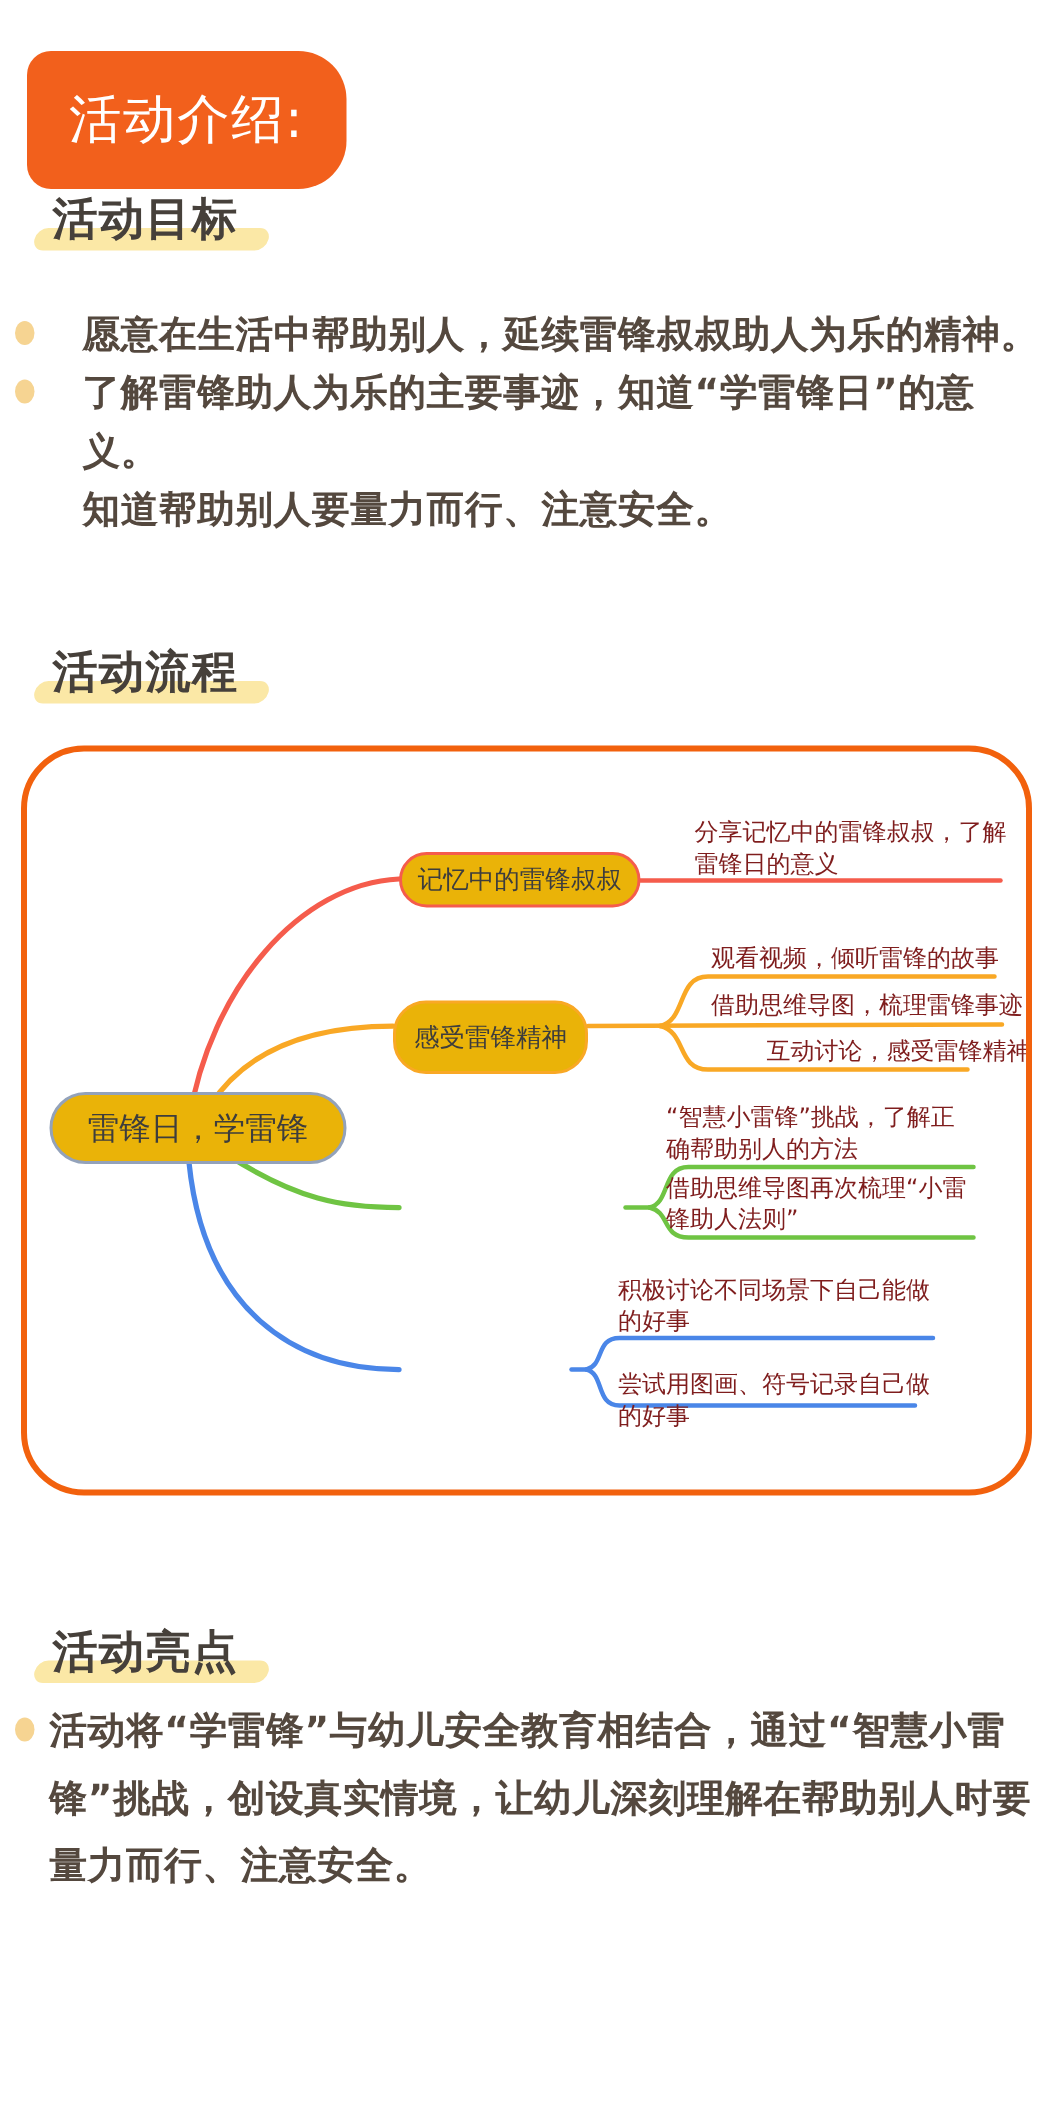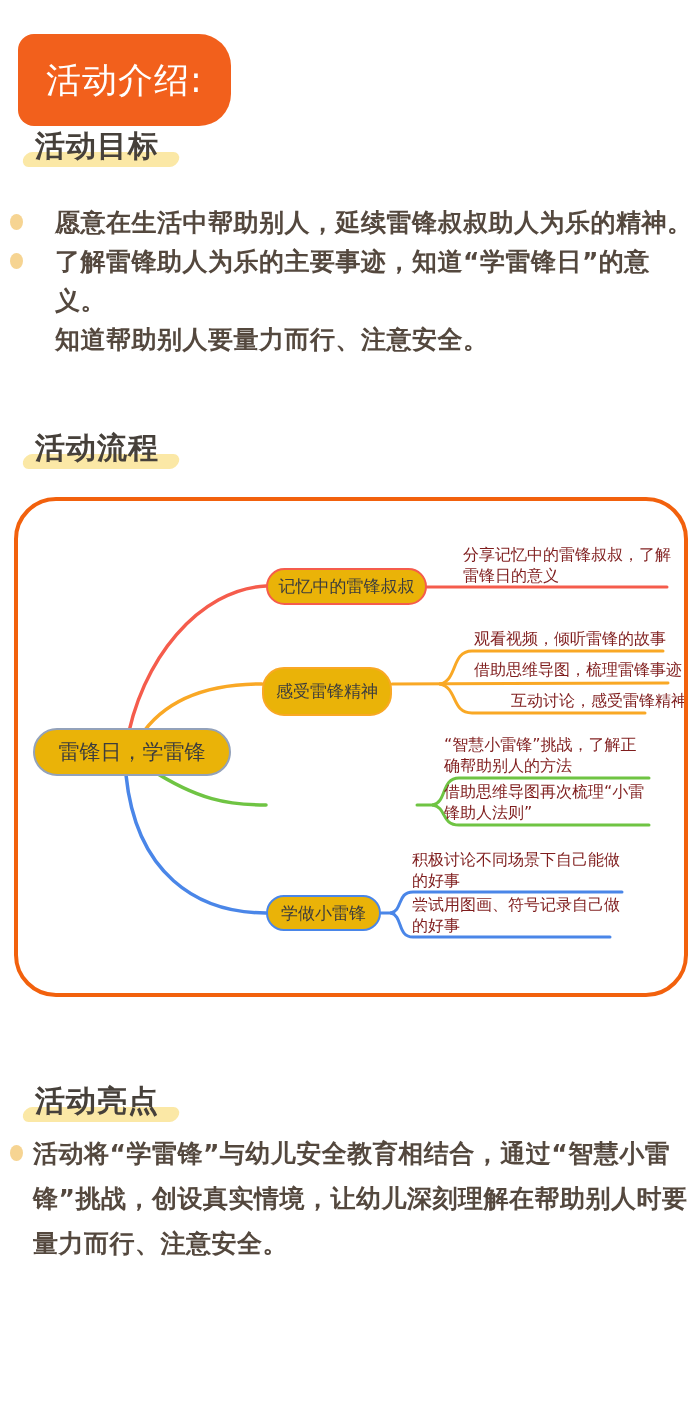--- a/index.html
+++ b/index.html
@@ -55,21 +55,21 @@
     position:absolute;font-size:16px;line-height:21px;color:#7f1d1d;
     white-space:pre-line;
   }
   .lf-b0-0{left:449px;top:47px;}
   .lf-b1-0{left:460px;top:131px;}
   .lf-b1-1{left:460px;top:162px;}
   .lf-b1-2{left:465px;top:193px;margin-left:32px;}
   .lf-b2-0{left:430px;top:237px;}
   .lf-b2-1{left:430px;top:284px;}
   .lf-b3-0{left:398px;top:352px;}
-  .lf-b3-1{left:398px;top:397px;}
+  .lf-b3-1{left:398px;top:415px;}
 </style>
 </head>
 <body>
 
 <div class="abs badge" style="background-color: rgb(242, 96, 28);">活动介绍:</div>
 
 <div class="abs sec-head" style="left:22px;top:126px;">
   <span class="hl" style="background-color: rgb(251, 232, 166);"></span>
   <span class="txt">活动目标</span>
 </div>
@@ -112,21 +112,20 @@
       <path d="M 367 416 L 377 416" stroke="#4a86e8" stroke-width="3"></path>
       <path d="M 377 416 C 389 413, 383 395, 399 395 L 608 395" stroke="#4a86e8" stroke-width="3"></path>
       <path d="M 377 416 C 389 419, 383 440, 399 440 L 596 440" stroke="#4a86e8" stroke-width="3"></path>
     </g>
   </svg>
 
   <div class="pill root" style="border-color: rgb(147, 162, 186);">雷锋日，学雷锋</div>
 
   <div class="pill b0" style="border-color: rgb(245, 92, 76);">记忆中的雷锋叔叔</div>
   <div class="pill b1" style="border-color: rgb(249, 168, 37);">感受雷锋精神</div>
-  <div class="pill b3" style="border-color: rgb(74, 134, 232);">学做小雷锋</div>
 
   <div class="leaf lf-b0-0">分享记忆中的雷锋叔叔，了解
 雷锋日的意义</div>
   <div class="leaf lf-b1-0">观看视频，倾听雷锋的故事</div>
   <div class="leaf lf-b1-1">借助思维导图，梳理雷锋事迹</div>
   <div class="leaf lf-b1-2">互动讨论，感受雷锋精神</div>
   <div class="leaf lf-b2-0">“智慧小雷锋”挑战，了解正
 确帮助别人的方法</div>
   <div class="leaf lf-b2-1">借助思维导图再次梳理“小雷
 锋助人法则”</div>

